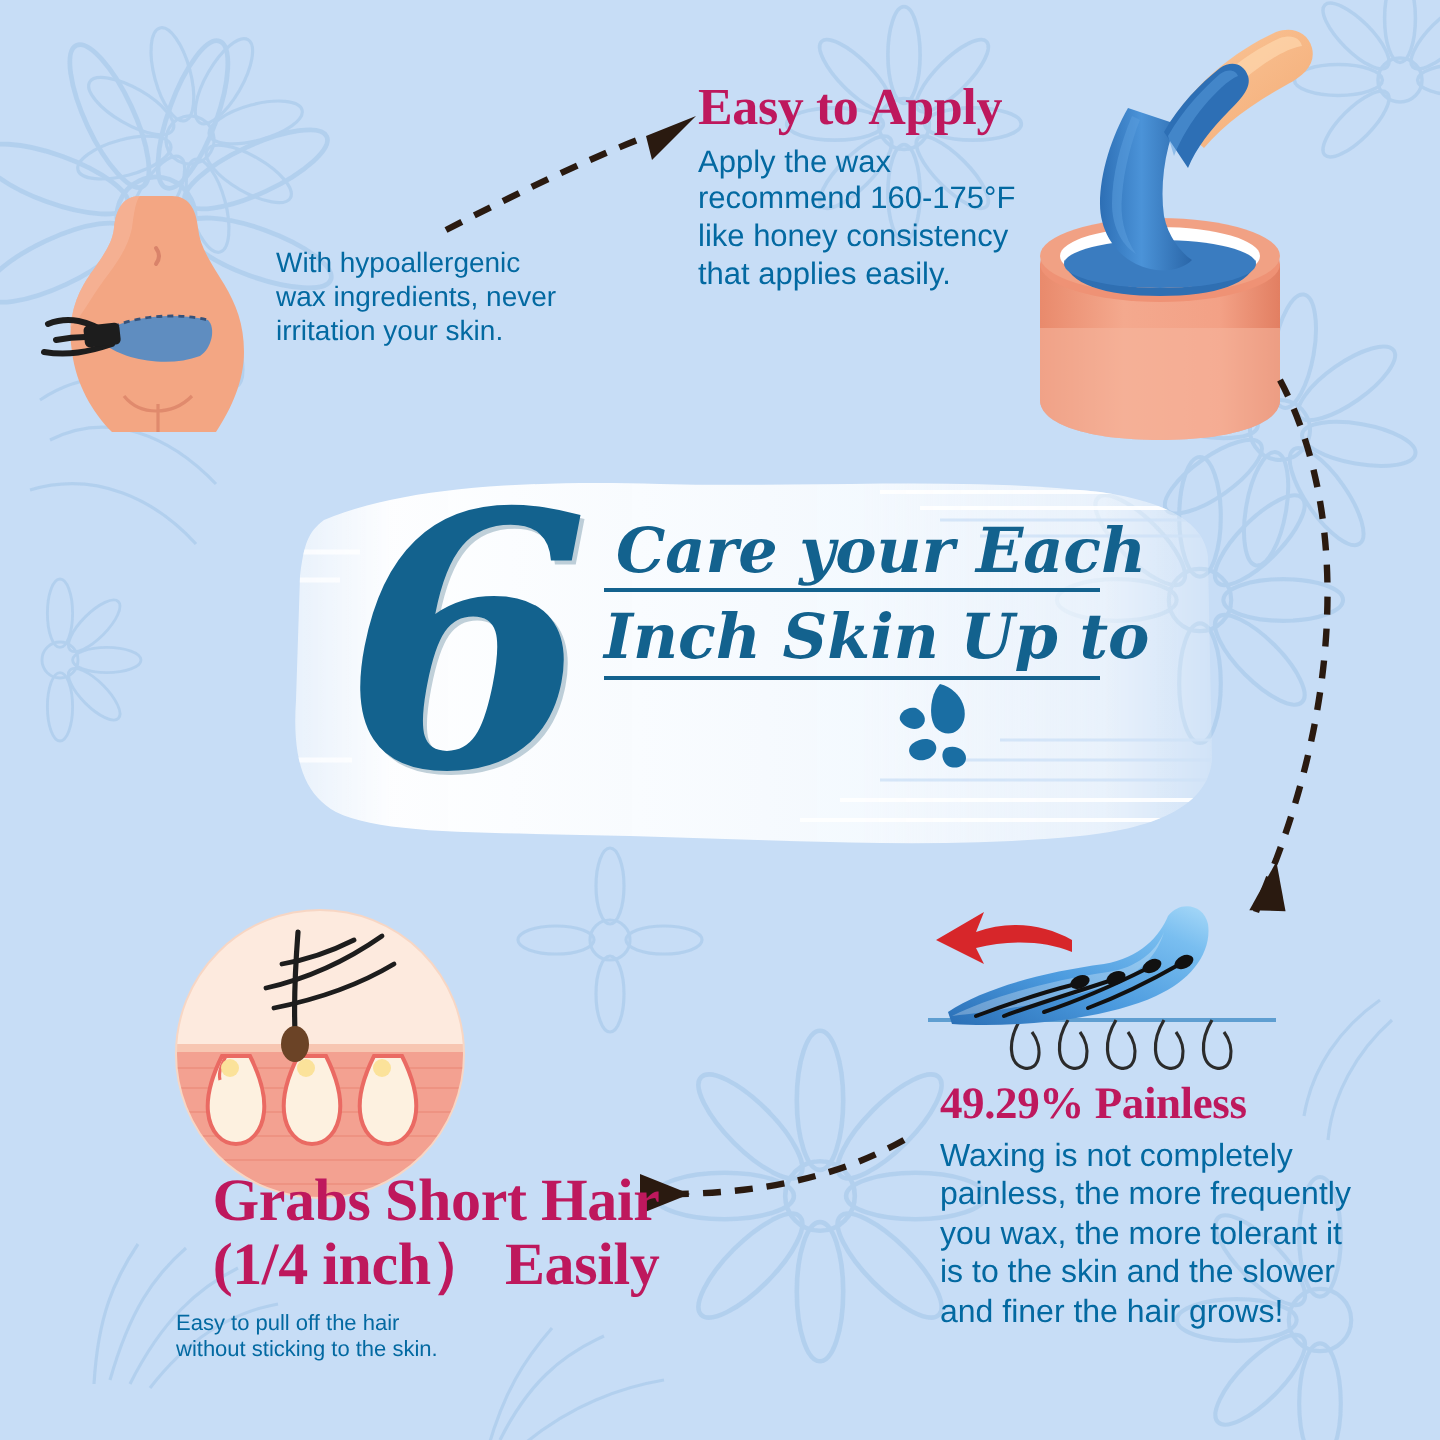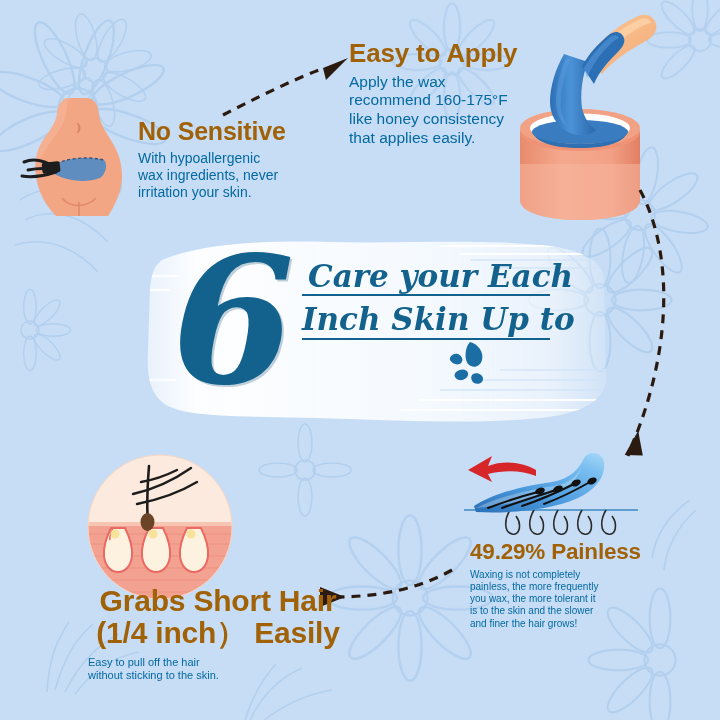--- a/index.html
+++ b/index.html
@@ -10,39 +10,39 @@
   }
   #poster{
     position:relative;width:720px;height:720px;overflow:hidden;
     background:#c7ddf6;
   }
   .bg-layer{position:absolute;inset:0;width:720px;height:720px;}
 
   
   .block{position:absolute;}
   .heading{
-    color:#a16207;font-weight:bold;letter-spacing:-0.2px;
-    line-height:1.06;white-space:pre-line;
+    color:#be185d;font-weight:bold;letter-spacing:-0.2px;
+    line-height:1.06;white-space:pre-line;font-family:Liberation Serif, serif;
   }
   .body-txt{
     color:#0369a1;line-height:1.22;white-space:pre-line;font-weight:500;
   }
 
   
   #blk-nosensitive{left:138px;top:118px;width:210px;}
   #blk-nosensitive .heading{font-size:25px;}
   #blk-nosensitive .body-txt{font-size:14px;margin-top:5px;}
 
   #blk-easyapply{left:349px;top:40px;width:200px;}
   #blk-easyapply .heading{font-size:26px;}
   #blk-easyapply .body-txt{font-size:15.5px;margin-top:5px;}
 
   #blk-painless{left:470px;top:540px;width:215px;}
   #blk-painless .heading{font-size:22.5px;}
-  #blk-painless .body-txt{font-size:10px;margin-top:5px;}
+  #blk-painless .body-txt{font-size:16px;margin-top:5px;}
 
   #blk-grabs{left:88px;top:585px;width:260px;}
   #blk-grabs .heading{font-size:30px;text-align:center;}
   #blk-grabs .body-txt{font-size:11px;margin-top:7px;}
 
   
   #banner{position:absolute;left:150px;top:238px;width:440px;height:190px;}
   #six{
     position:absolute;left:22px;top:-4px;
     font-family:"DejaVu Serif", serif;
@@ -452,21 +452,20 @@
       <path d="M452,570 C420,588 380,598 325,597"></path>
     </g>
     <g fill="#2a1a10">
       <path d="M323,68 L348,58 L326,80 Z"></path>
       <path d="M626,456 L636,430 L644,454 Z" transform="rotate(8 632 446)"></path>
       <path d="M327,597 L352,587 L352,607 Z" transform="rotate(180 336 597)"></path>
     </g>
   </svg>
 
   <div class="block" id="blk-nosensitive">
-    <div class="heading">No Sensitive</div>
     <div class="body-txt">With hypoallergenic
 wax ingredients, never
 irritation your skin.</div>
   </div>
 
   <div class="block" id="blk-easyapply">
     <div class="heading">Easy to Apply</div>
     <div class="body-txt">Apply the wax
 recommend 160-175°F
 like honey consistency

